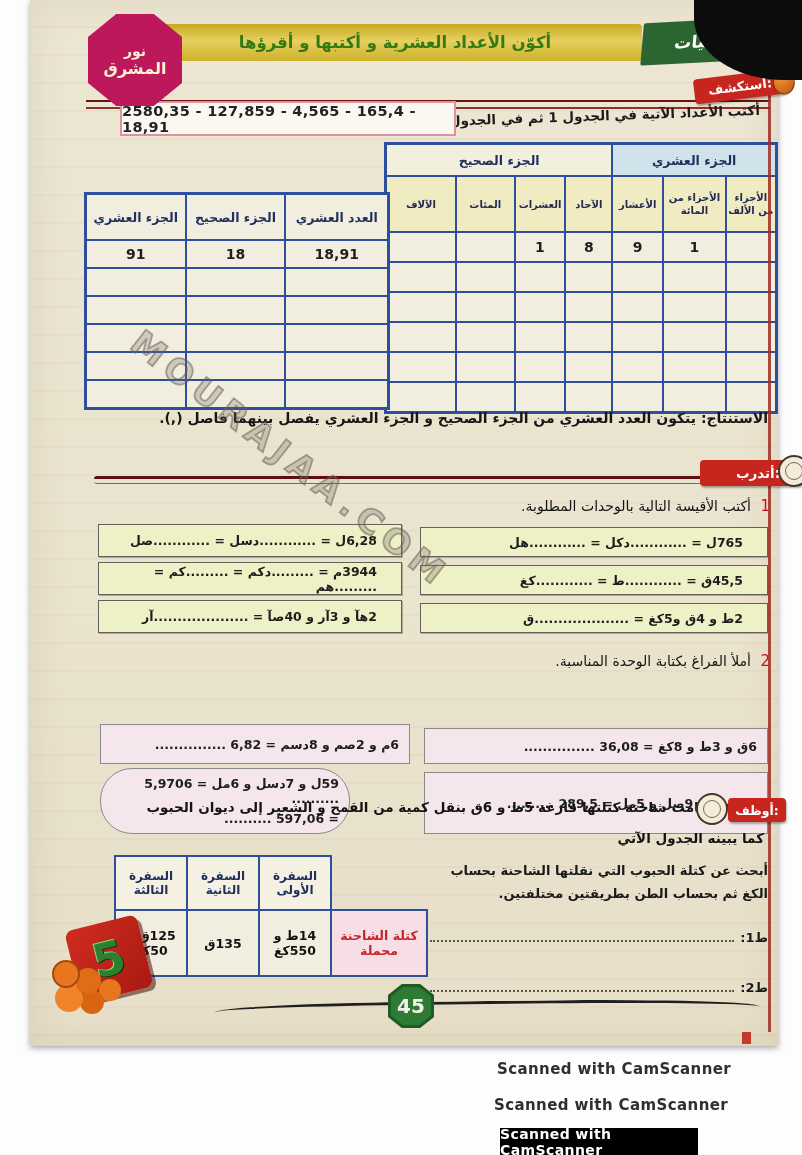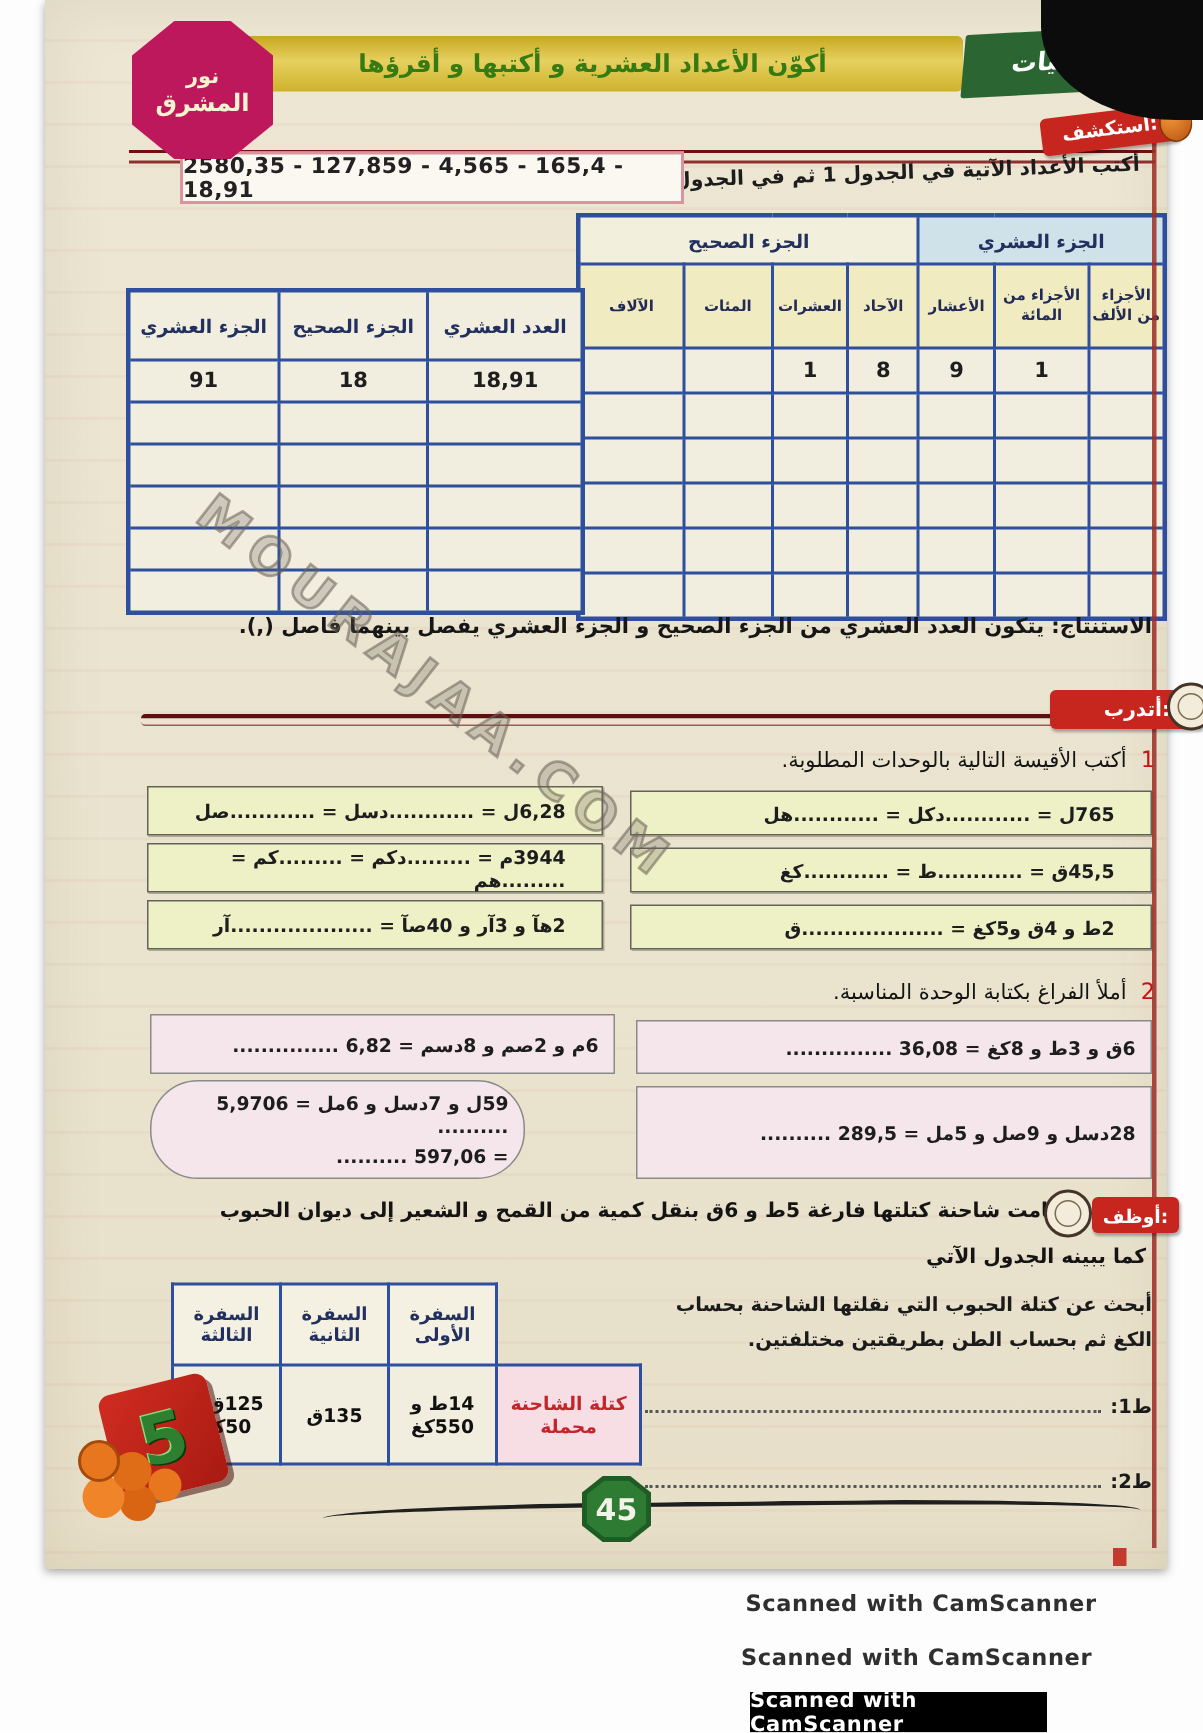--- a/index.html
+++ b/index.html
@@ -86,21 +86,21 @@
   
   .ex-title{font-size:14px;font-weight:normal;color:#141414;}
   .ex-num{color:#cc1111;font-size:15px;margin-left:5px;}
   #ex1-title{left:370px;top:497px;width:400px;}
   #ex2-title{left:430px;top:652px;width:340px;}
   .box1{background:#eef0c6;border:1.6px solid #62625a;box-shadow:1px 1px 0 rgba(60,60,50,.35);
      display:flex;align-items:center;padding:0 24px;font-weight:bold;font-size:12.5px;
      color:#1d1d1d;direction:rtl;box-sizing:border-box;}
   .box2{background:#f4e6eb;border:1.6px solid #8a8a8a;display:flex;flex-direction:column;
      justify-content:center;padding:14px 10px;font-weight:bold;font-size:12.5px;color:#1d1d1d;
-     direction:rtl;box-sizing:border-box;gap:5px;}
+     direction:rtl;box-sizing:border-box;gap:5px;margin-top:48px;}
   #b-r1{left:420px;top:527px;width:348px;height:30px;}
   #b-l1{left:98px;top:524px;width:304px;height:33px;}
   #b-r2{left:420px;top:565px;width:348px;height:30px;}
   #b-l2{left:98px;top:562px;width:304px;height:33px;}
   #b-r3{left:420px;top:603px;width:348px;height:30px;}
   #b-l3{left:98px;top:600px;width:304px;height:33px;}
   #u-r1{left:424px;top:680px;width:344px;height:36px;}
   #u-l1{left:100px;top:676px;width:310px;height:40px;}
   #u-r2{left:424px;top:724px;width:344px;height:62px;gap:28px;}
   #u-l2{left:100px;top:720px;width:250px;height:66px;border-radius:32px;}

